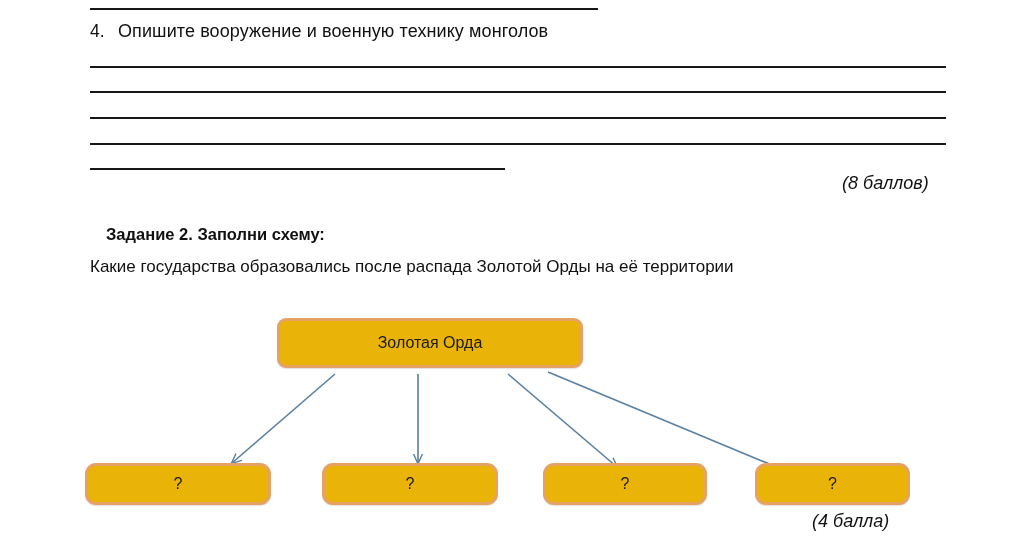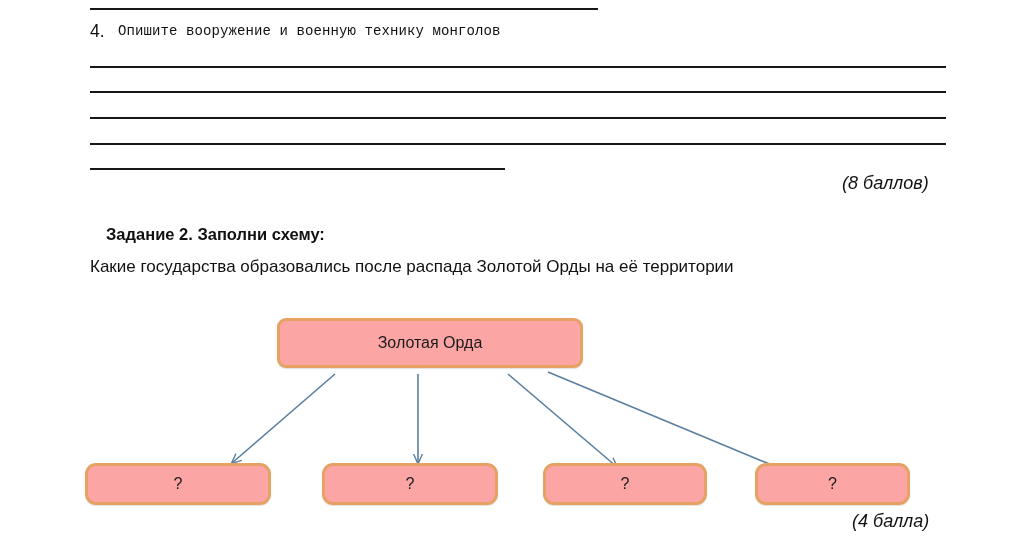--- a/index.html
+++ b/index.html
@@ -20,25 +20,24 @@
   
   .rule {
     position: absolute;
     height: 0;
     border-top: 2px solid #171717;
   }
 
   
   .q-line {
     position: absolute;
-    font-size: 14px;
+    font-size: 18px;
     line-height: 21px;
     white-space: nowrap;
     letter-spacing: 0.1px;
-    font-family: Liberation Mono, monospace;
   }
   .q-num {
     position: absolute;
     font-size: 17.5px;
     line-height: 21px;
   }
 
   
   .points {
     position: absolute;
@@ -70,21 +69,21 @@
     position: absolute;
     left: 0;
     top: 0;
     width: 1016px;
     height: 546px;
     pointer-events: none;
   }
   .node {
     position: absolute;
     box-sizing: border-box;
-    background: #fca5a5;
+    background: #eab308;
     border: 3px solid #e5a263;
     border-radius: 9px;
     display: flex;
     align-items: center;
     justify-content: center;
     font-size: 16px;
     color: #1a1a1a;
     box-shadow: 0 1px 1px rgba(0,0,0,0.12);
   }
   .node.leaf {
@@ -144,15 +143,15 @@
   </div>
 
   <div class="node leaf" style="left:543px; top:463px; width:164px; height:42px;">
     <span class="node-label">?</span>
   </div>
 
   <div class="node leaf" style="left:755px; top:463px; width:155px; height:42px;">
     <span class="node-label">?</span>
   </div>
 
-  <div class="points" style="left:852px; top:510px;">(4 балла)</div>
+  <div class="points" style="left:812px; top:510px;">(4 балла)</div>
 
 </div>
 
 </body></html>

